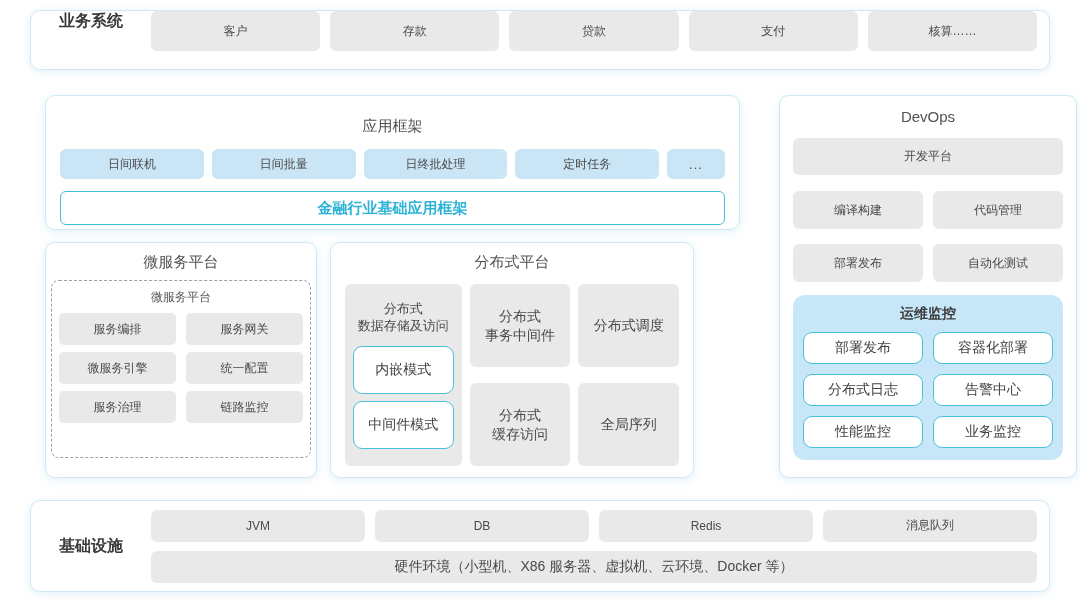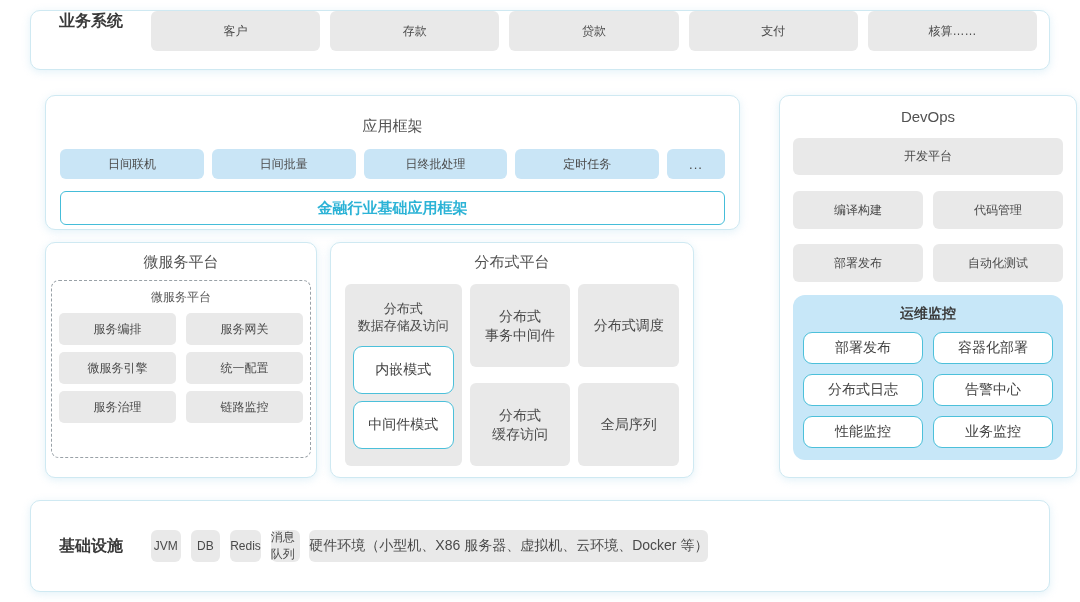--- a/index.html
+++ b/index.html
@@ -71,21 +71,21 @@
   .devops-grid .chip { height:38px; }
   .monitor-panel { margin-top:13px; background:#c7e7f8; border-radius:12px; padding:10px 10px 12px; }
   .monitor-title { text-align:center; font-size:14px; font-weight:600; color:#3a3a3a; margin-bottom:9px; }
   .monitor-grid { display:grid; grid-template-columns:1fr 1fr; gap:10px; }
   .monitor-btn { height:32px; background:#fff; border:1px solid #4cc0da; border-radius:9px;
     font-size:14px; color:#434343; display:flex; align-items:center; justify-content:center; }
 
   
   .infra-panel { left:30px; top:500px; width:1020px; height:92px;
     display:flex; align-items:center; padding:0 12px; gap:12px; }
-  .infra-body { flex:1; display:flex; flex-direction:row; gap:9px; }
+  .infra-body { flex:1; display:flex; flex-direction:column; gap:9px; }
   .infra-row { display:flex; gap:10px; height:32px; }
   .infra-row .chip { flex:1; }
   .infra-bar { height:32px; background:#e9e9e9; border-radius:6px; font-size:14px; color:#4a4a4a;
     display:flex; align-items:center; justify-content:center; }
 </style>
 </head>
 <body>
 
 <div>
 

